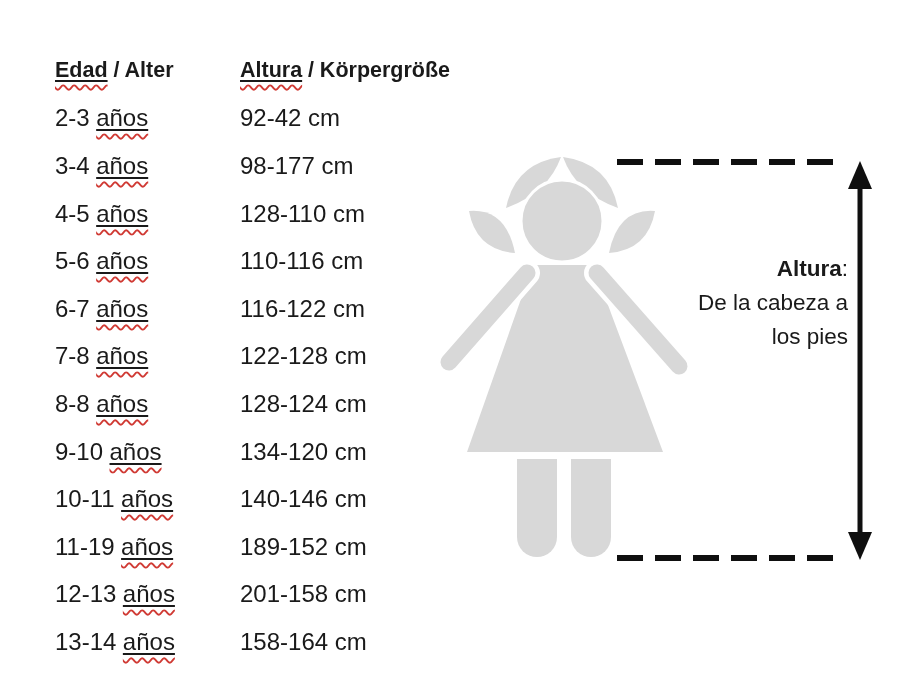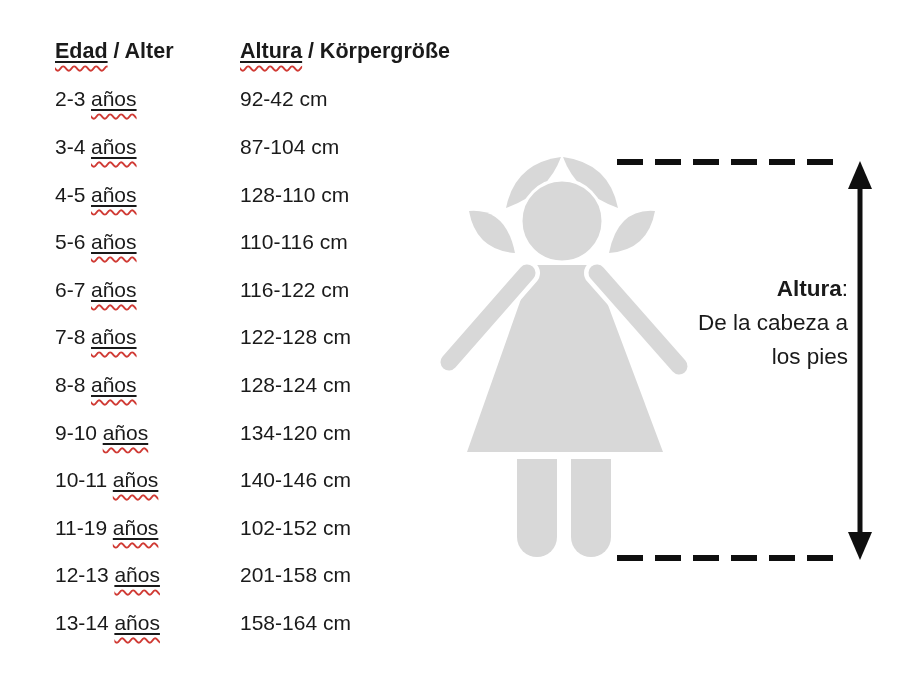--- a/index.html
+++ b/index.html
@@ -10,27 +10,27 @@
     --bg:#ffffff;
   }
   html,body{margin:0;padding:0;}
   body{
     width:910px;height:687px;position:relative;overflow:hidden;
     background:var(--bg);
     color:var(--text);
     font-family:"Liberation Sans", sans-serif;
   }
   
-  .size-table{position:absolute;left:55px;top:28px;}
+  .size-table{position:absolute;left:55px;top:47px;}
   .trow{
     display:grid;
     grid-template-columns:185px auto;
     height:47.6px;
     align-items:center;
-    font-size:21px;
+    font-size:24px;
     white-space:nowrap;
   }
   .trow.header{font-weight:bold;font-size:21.5px;}
   
   .sq{
     text-decoration-line:underline;
     text-decoration-style:wavy;
     text-decoration-color:var(--squiggle);
     text-decoration-thickness:1.5px;
     text-underline-offset:7px;
@@ -46,21 +46,21 @@
   
   .diagram{position:absolute;left:0;top:0;width:910px;height:687px;}
   .sil{fill:var(--silhouette);}
   .sil-stroke{stroke:var(--silhouette);fill:none;}
   .white-stroke{stroke:#ffffff;fill:none;}
   .ink{stroke:var(--ink);fill:none;}
   .ink-fill{fill:var(--ink);stroke:none;}
   
   .annotation{
     position:absolute;
-    top:272px;right:62px;
+    top:252px;right:62px;
     text-align:right;
     font-size:22.5px;
     line-height:34px;
     white-space:nowrap;
   }
   .annotation .t{font-weight:bold;}
 </style>
 </head>
 <body>
 
@@ -78,21 +78,21 @@
     <div>
       <span class="age-prefix">2-3</span><span class="sq gap"><span class="ul age-word">años</span></span>
     </div>
     <div class="height-cell">92-42 cm</div>
   </div>
 
   <div class="trow">
     <div>
       <span class="age-prefix">3-4</span><span class="sq gap"><span class="ul age-word">años</span></span>
     </div>
-    <div class="height-cell">87-104 cm</div>
+    <div class="height-cell">98-177 cm</div>
   </div>
 
   <div class="trow">
     <div>
       <span class="age-prefix">4-5</span><span class="sq gap"><span class="ul age-word">años</span></span>
     </div>
     <div class="height-cell">128-110 cm</div>
   </div>
 
   <div class="trow">
@@ -134,21 +134,21 @@
     <div>
       <span class="age-prefix">10-11</span><span class="sq gap"><span class="ul age-word">años</span></span>
     </div>
     <div class="height-cell">140-146 cm</div>
   </div>
 
   <div class="trow">
     <div>
       <span class="age-prefix">11-19</span><span class="sq gap"><span class="ul age-word">años</span></span>
     </div>
-    <div class="height-cell">102-152 cm</div>
+    <div class="height-cell">189-152 cm</div>
   </div>
 
   <div class="trow">
     <div>
       <span class="age-prefix">12-13</span><span class="sq gap"><span class="ul age-word">años</span></span>
     </div>
     <div class="height-cell">201-158 cm</div>
   </div>
 
   <div class="trow">

